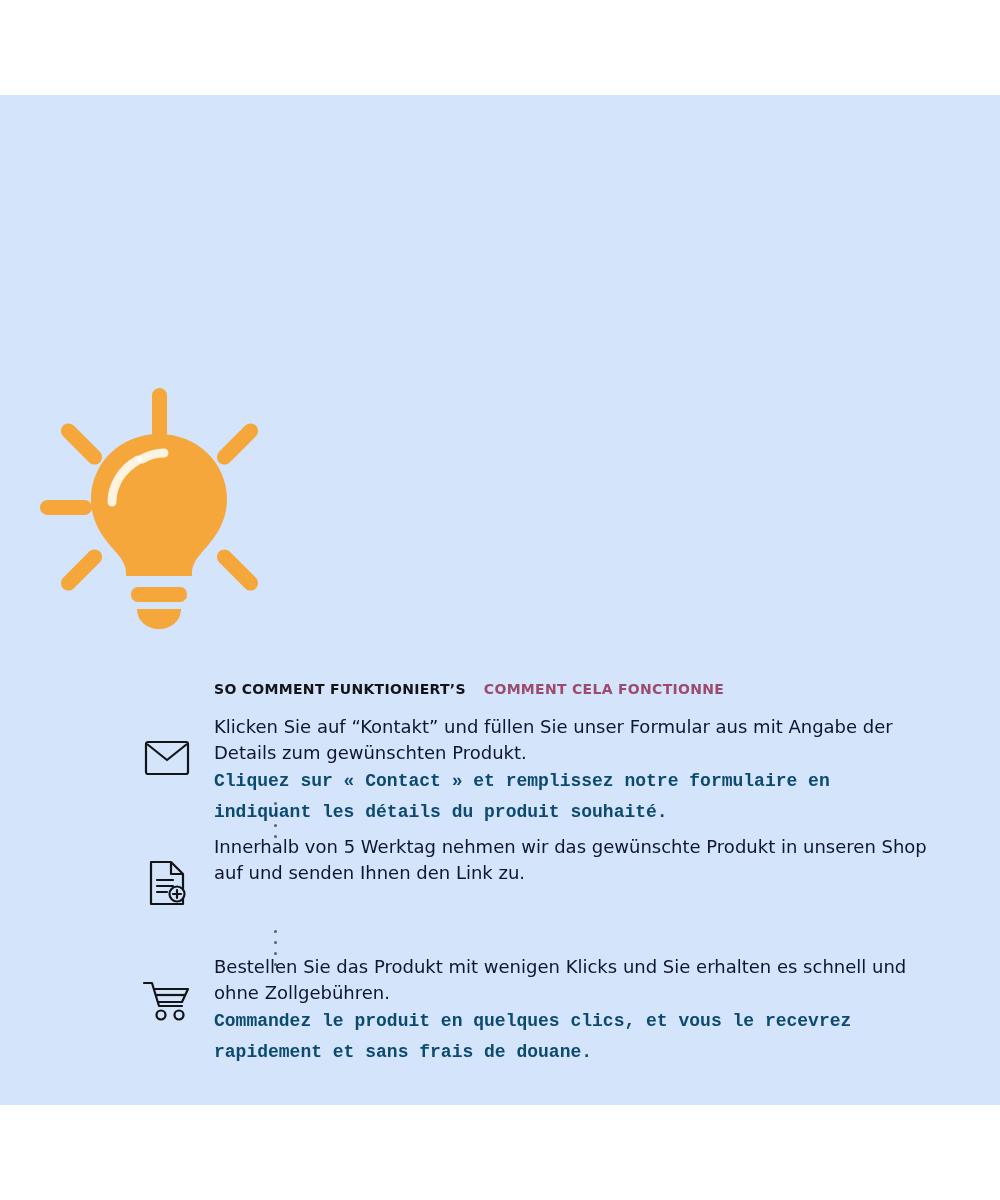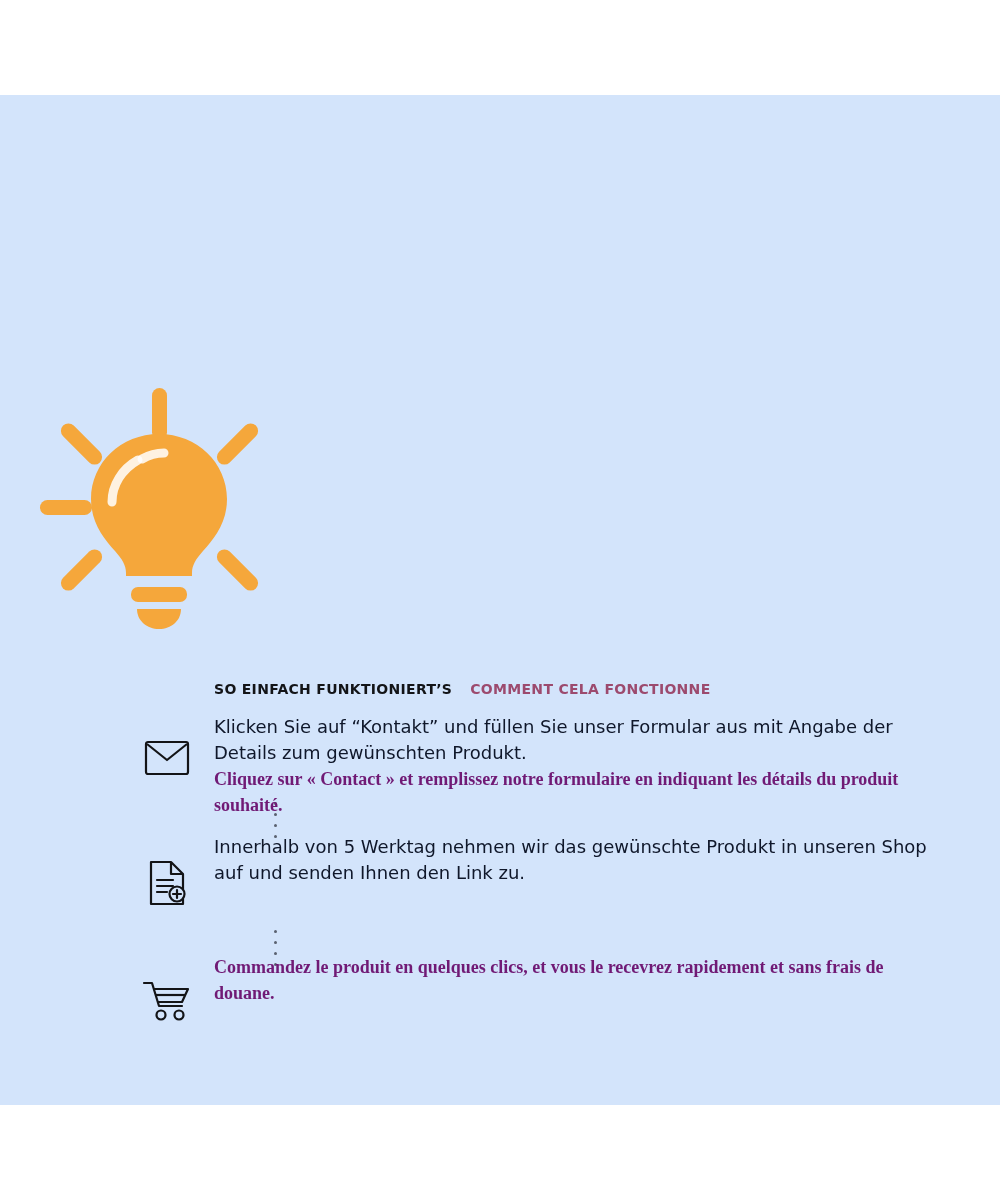--- a/index.html
+++ b/index.html
@@ -126,25 +126,25 @@
     flex: 1 1 auto;
     padding-top: 2px;
   }
   .step-text .de {
     font-family: "DejaVu Sans", sans-serif;
     font-size: 18px;
     line-height: 26px;
     color: #0f172a;
   }
   .step-text .fr {
-    font-family: Liberation Serif, serif;
+    font-family: Liberation Mono, monospace;
     font-weight: bold;
     font-size: 18px;
-    line-height: 26px;
-    color: #701a75;
+    line-height: 31px;
+    color: #0c4a6e;
   }
   .dots {
     position: absolute;
     left: 153px;
     width: 4px;
     display: flex;
     flex-direction: column;
     gap: 8px;
     align-items: center;
   }
@@ -183,21 +183,21 @@
         <path d="M103 227h44c0 12-10 20-22 20s-22-8-22-20z"></path>
       </g>
 
       <path d="M104 78c-16 9-26 25-26 42" stroke="#ffffff" stroke-width="9" stroke-linecap="round" fill="none" opacity="0.85"></path>
       <path d="M108 77c7-4 15-6 22-6" stroke="#ffffff" stroke-width="9" stroke-linecap="round" fill="none" opacity="0.85"></path>
     </svg>
   </div>
 
 
   <div class="steps-head">
-    <span class="de">SO EINFACH FUNKTIONIERT’S</span>
+    <span class="de">SO COMMENT FUNKTIONIERT’S</span>
     <span class="fr">COMMENT CELA FONCTIONNE</span>
   </div>
 
   <div class="steps">
 
     <div class="dots dots-1">
       <span></span>
         <span></span>
         <span></span>
         <span></span>
@@ -241,18 +241,19 @@
       <div class="step-icon">
         <svg width="50" height="42" viewBox="0 0 50 42" xmlns="http://www.w3.org/2000/svg">
           <path d="M2 3h8l7 23h23" fill="none" stroke="#131417" stroke-width="2.2" stroke-linecap="round" stroke-linejoin="round"></path>
           <path d="M12 9h34l-6 13H16" fill="none" stroke="#131417" stroke-width="2.2" stroke-linejoin="round"></path>
           <path d="M14 15h30" fill="none" stroke="#131417" stroke-width="2.2"></path>
           <circle cx="19" cy="35" r="4.5" fill="none" stroke="#131417" stroke-width="2.2"></circle>
           <circle cx="37" cy="35" r="4.5" fill="none" stroke="#131417" stroke-width="2.2"></circle>
         </svg>
       </div>
       <div class="step-text">
+        <div class="de">Bestellen Sie das Produkt mit wenigen Klicks und Sie erhalten es schnell und ohne Zollgebühren.</div>
         <div class="fr">Commandez le produit en quelques clics, et vous le recevrez rapidement et sans frais de douane.</div>
       </div>
     </div>
 
   </div>
 </div>
 
 </body></html>

